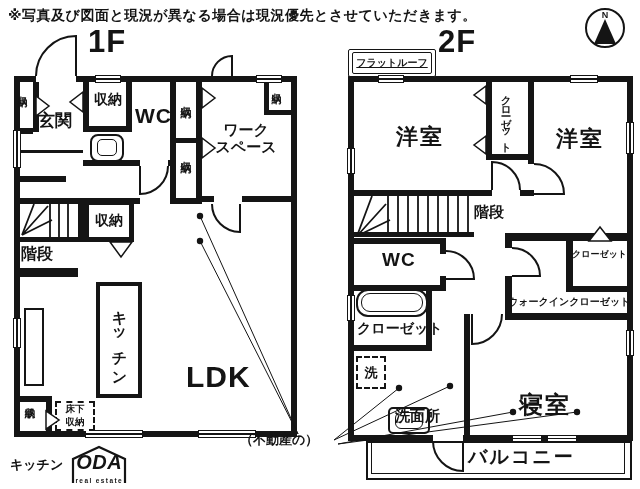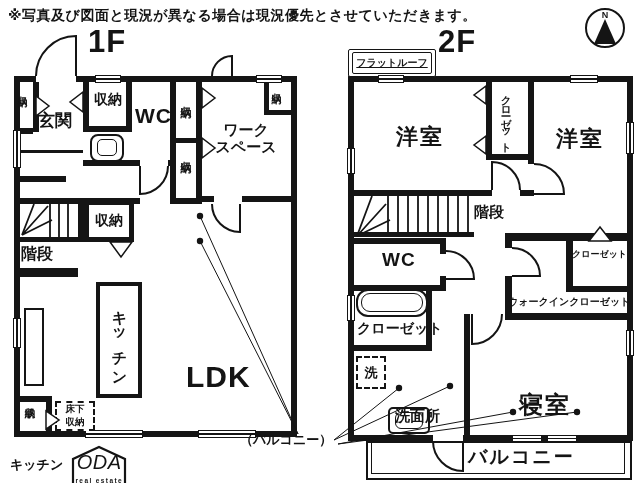--- a/index.html
+++ b/index.html
@@ -24,21 +24,21 @@
   .compass{position:absolute;left:585px;top:8px;width:40px;height:40px;border:2.2px solid #141414;
            border-radius:50%;box-sizing:border-box;z-index:6;}
   .compass-n{position:absolute;left:0;right:0;top:0;text-align:center;font-size:9px;font-weight:700;}
   .compass-needle{position:absolute;left:7px;top:9px;width:0;height:0;
            border-left:11px solid transparent;border-right:11px solid transparent;
            border-bottom:25px solid #141414;}
   .logo{position:absolute;left:10px;top:444px;display:flex;align-items:center;gap:7px;z-index:6;}
   .logo-prefix{font-size:13px;font-weight:700;}
   .logo-house{position:relative;width:58px;height:41px;}
   .logo-oda{position:absolute;left:0;right:0;top:7px;text-align:center;font-size:20px;
-            font-weight:400;font-style:italic;letter-spacing:.5px;}
+            font-weight:700;font-style:italic;letter-spacing:.5px;}
   .logo-sub{position:absolute;left:0;right:0;bottom:1px;text-align:center;font-size:6.5px;
             font-weight:600;letter-spacing:1.4px;}
   .annotation{position:absolute;left:240px;top:431px;font-size:13px;font-weight:700;z-index:6;}
   .balc-outer{position:absolute;border:2px solid #141414;background:#fff;box-sizing:border-box;z-index:2;}
   .balc-inner{position:absolute;border:1.3px solid #141414;border-top:none;box-sizing:border-box;z-index:2;}
   .frbox{position:absolute;border:1.5px solid #141414;background:#fff;box-sizing:border-box;z-index:2;border-radius:2px;text-decoration:underline;}
 </style>
 </head>
 <body>
 
@@ -243,21 +243,21 @@
   <div class="lbl" style="left:556px;top:127px;font-size:22px;letter-spacing:2px;">洋室</div>
   <div class="lbl" style="left:474px;top:204px;font-size:15px;">階段</div>
   <div class="lbl" style="left:382px;top:250px;font-size:19px;letter-spacing:1px;">WC</div>
   <div class="lbl" style="left:357px;top:321px;font-size:14px;">クローゼット</div>
   <div class="lbl" style="left:395px;top:408px;font-size:15px;">洗面所</div>
   <div class="lbl" style="left:572px;top:250px;width:54px;text-align:center;font-size:9px;">クローゼット</div>
   <div class="lbl" style="left:508px;top:296px;width:118px;text-align:center;font-size:10px;">ウォークインクローゼット</div>
   <div class="lbl" style="left:519px;top:352px;font-size:24px;letter-spacing:2px;margin-top:40px;">寝室</div>
   <div class="lbl" style="left:468px;top:447px;font-size:19px;letter-spacing:2px;">バルコニー</div>
 
-  <div class="annotation">（バルコニー）</div>
+  <div class="annotation">（不動産の）</div>
 
   <div class="logo">
     <span class="logo-prefix">キッチン</span>
     <div class="logo-house">
       <svg width="58" height="41" viewBox="0 0 58 41">
         <polyline points="3,39 3,15 29,3 55,15 55,39" fill="none" stroke="#141414" stroke-width="2.2"></polyline>
       </svg>
       <div class="logo-oda">ODA</div>
       <div class="logo-sub">real estate</div>
     </div>

